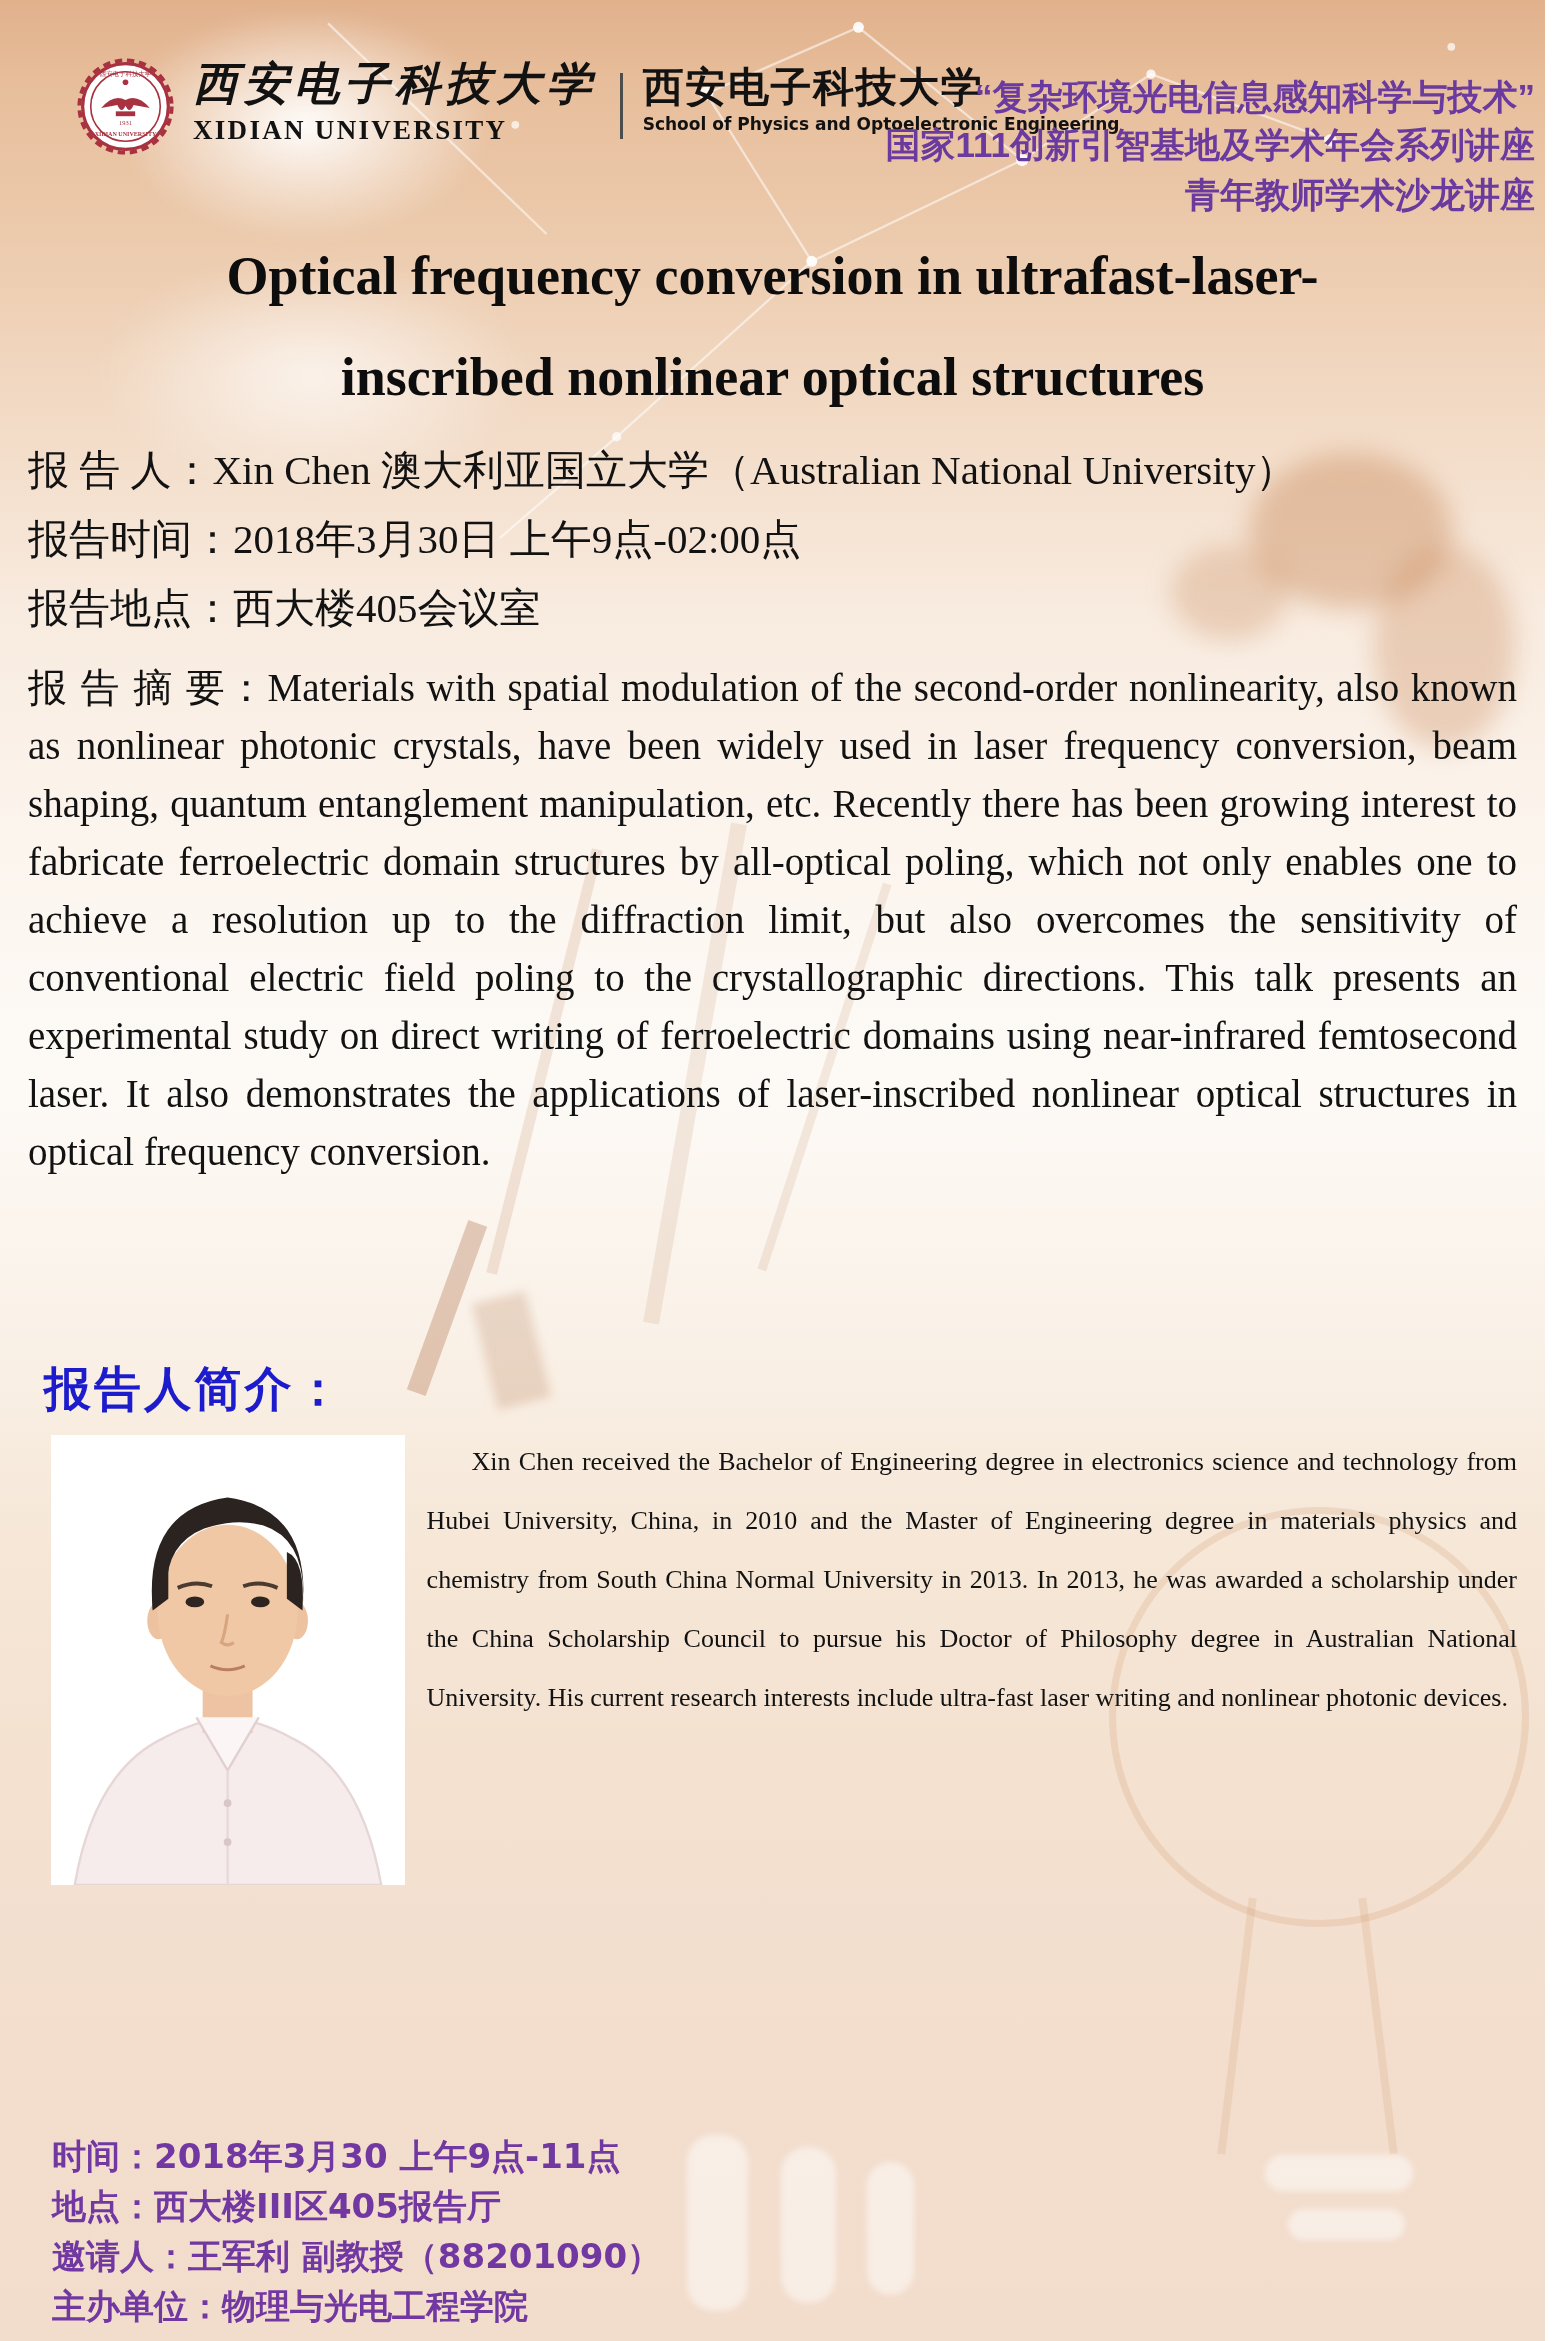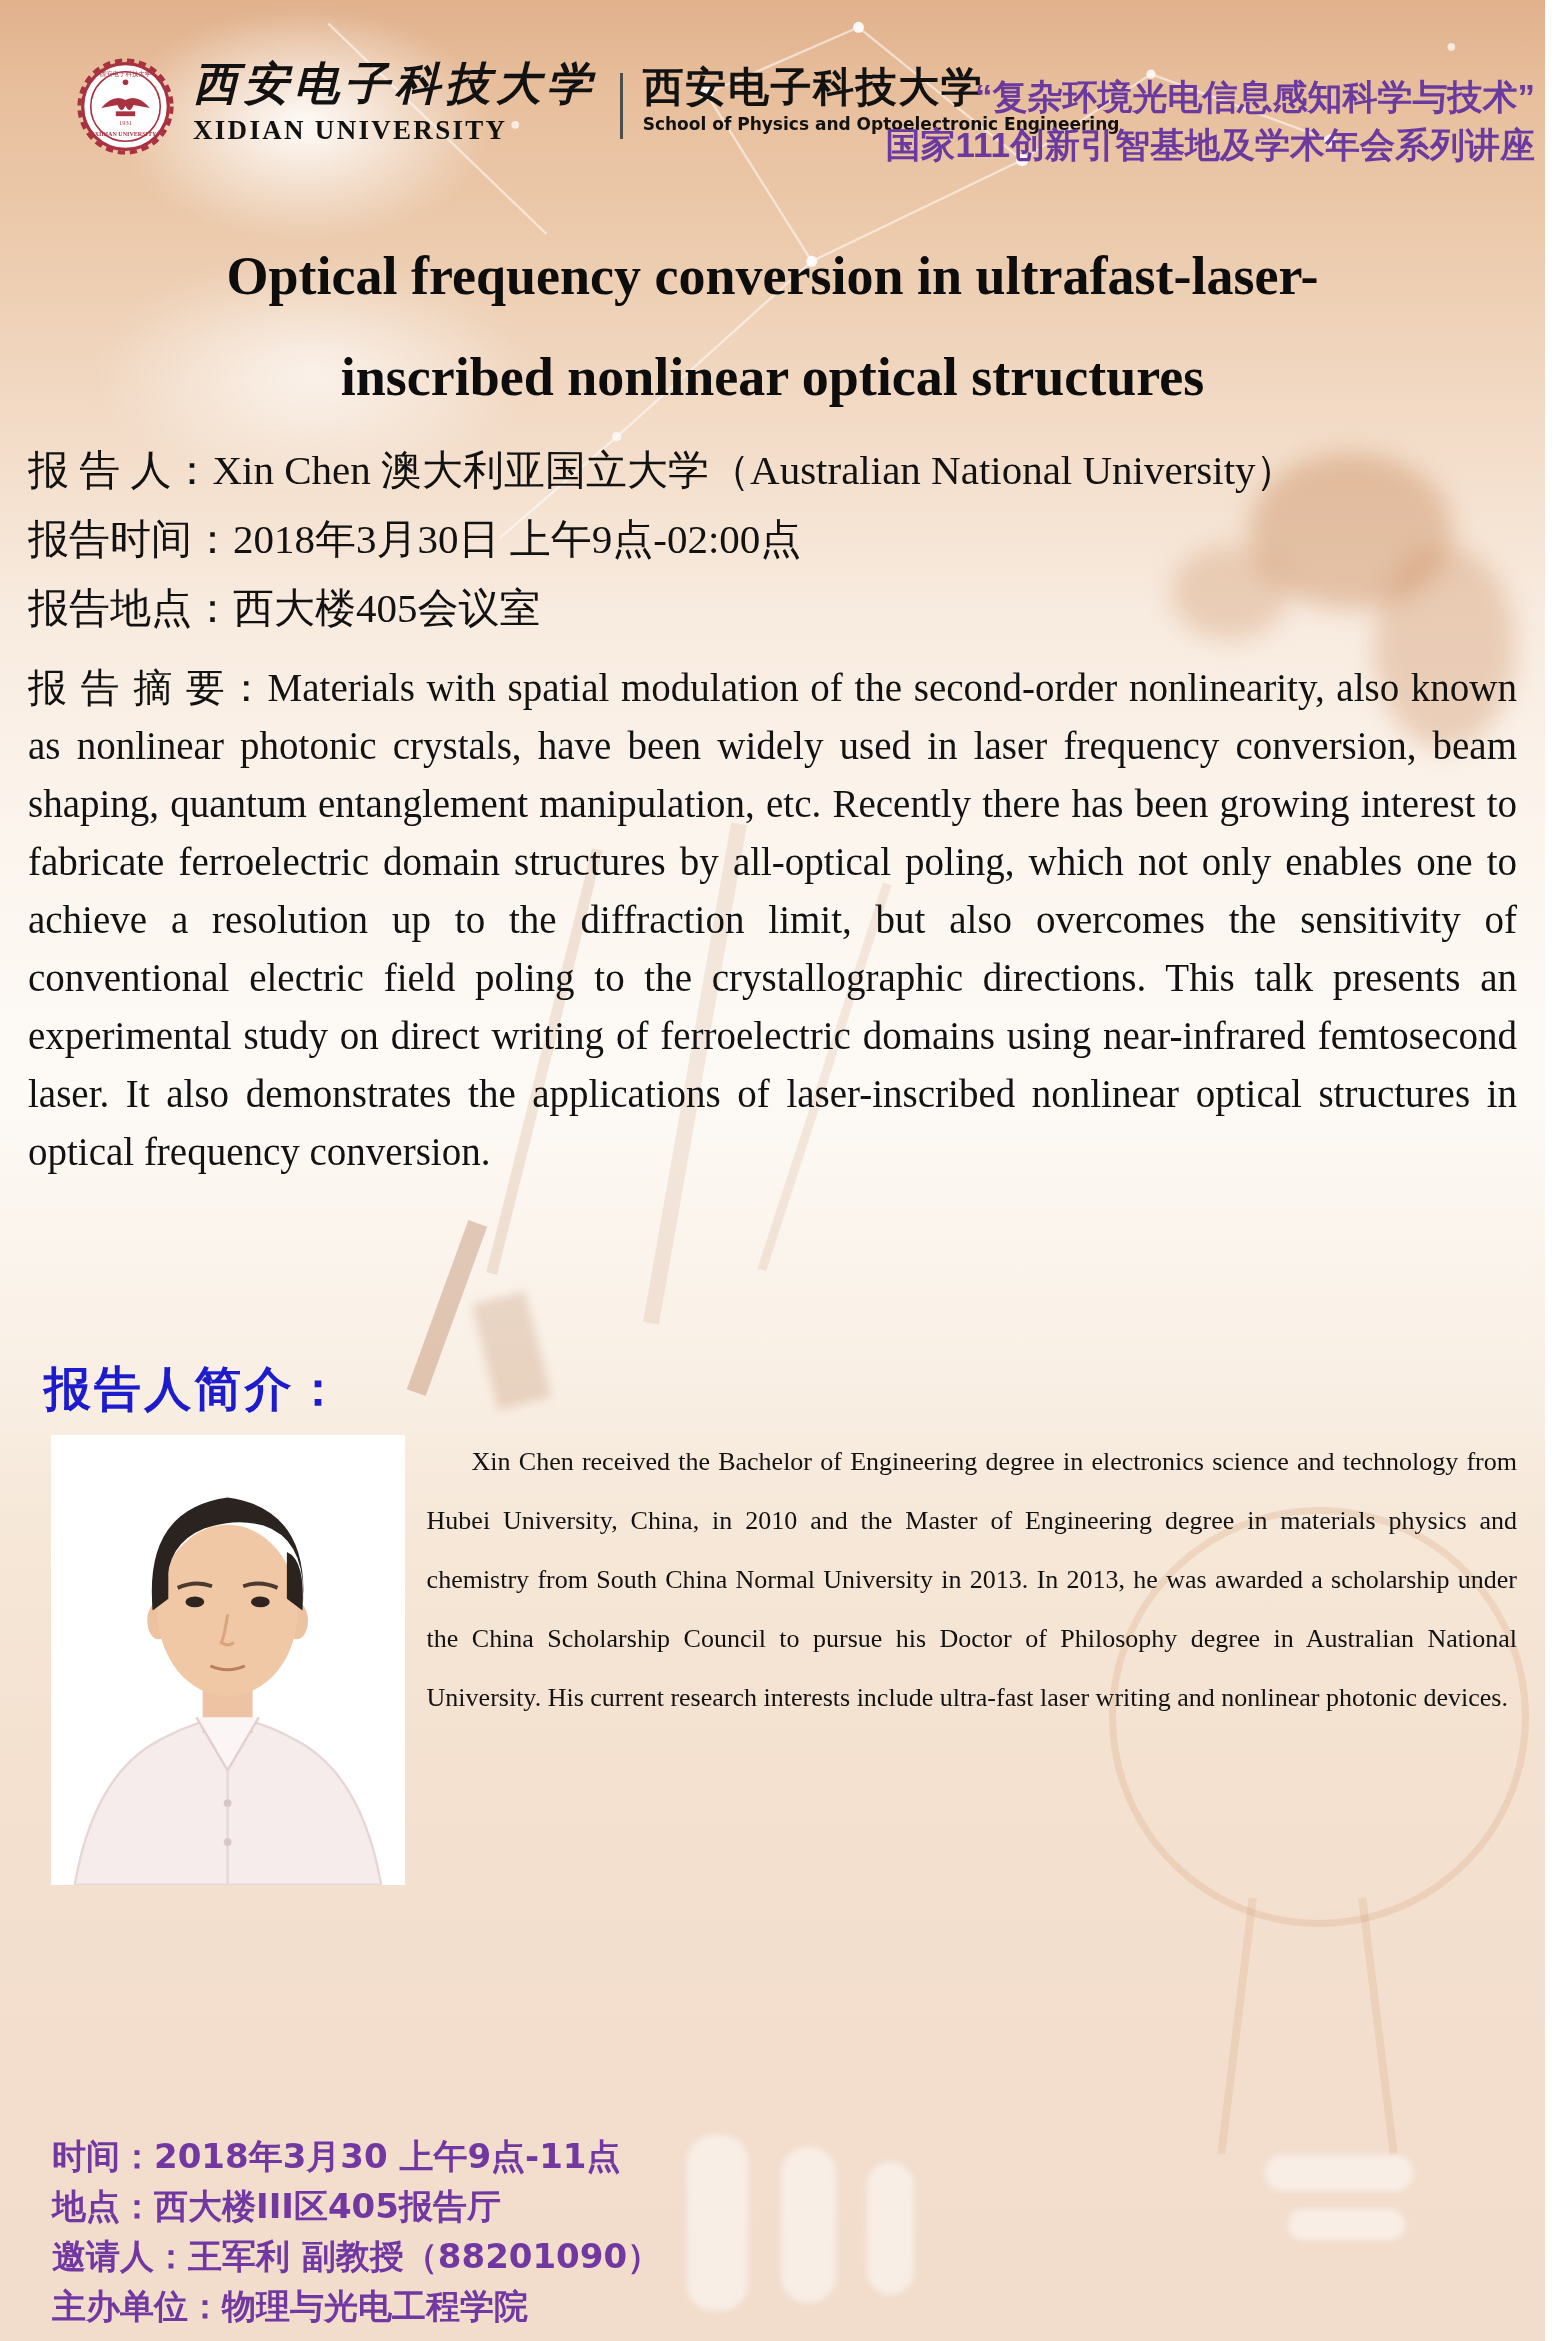--- a/index.html
+++ b/index.html
@@ -151,20 +151,21 @@
     <div class="hdr-divider"></div>
     <div class="school">
       <div class="school-cn">西安电子科技大学</div>
       <div class="school-en">School of Physics and Optoelectronic Engineering</div>
     </div>
   </div>
 
   <div class="series">
     <div class="series-line">“复杂环境光电信息感知科学与技术”</div>
     <div class="series-line">国家111创新引智基地及学术年会系列讲座</div>
+    <div class="series-line series-line3">青年教师学术沙龙讲座</div>
   </div>
 
   <div class="talk-title">
     <div>Optical frequency conversion in ultrafast-laser-</div>
     <div>inscribed nonlinear optical structures</div>
   </div>
 
   <div class="info">
     <div class="info-line">报 告 人：Xin Chen 澳大利亚国立大学（Australian National University）</div>
     <div class="info-line">报告时间：2018年3月30日 上午9点-02:00点</div>

